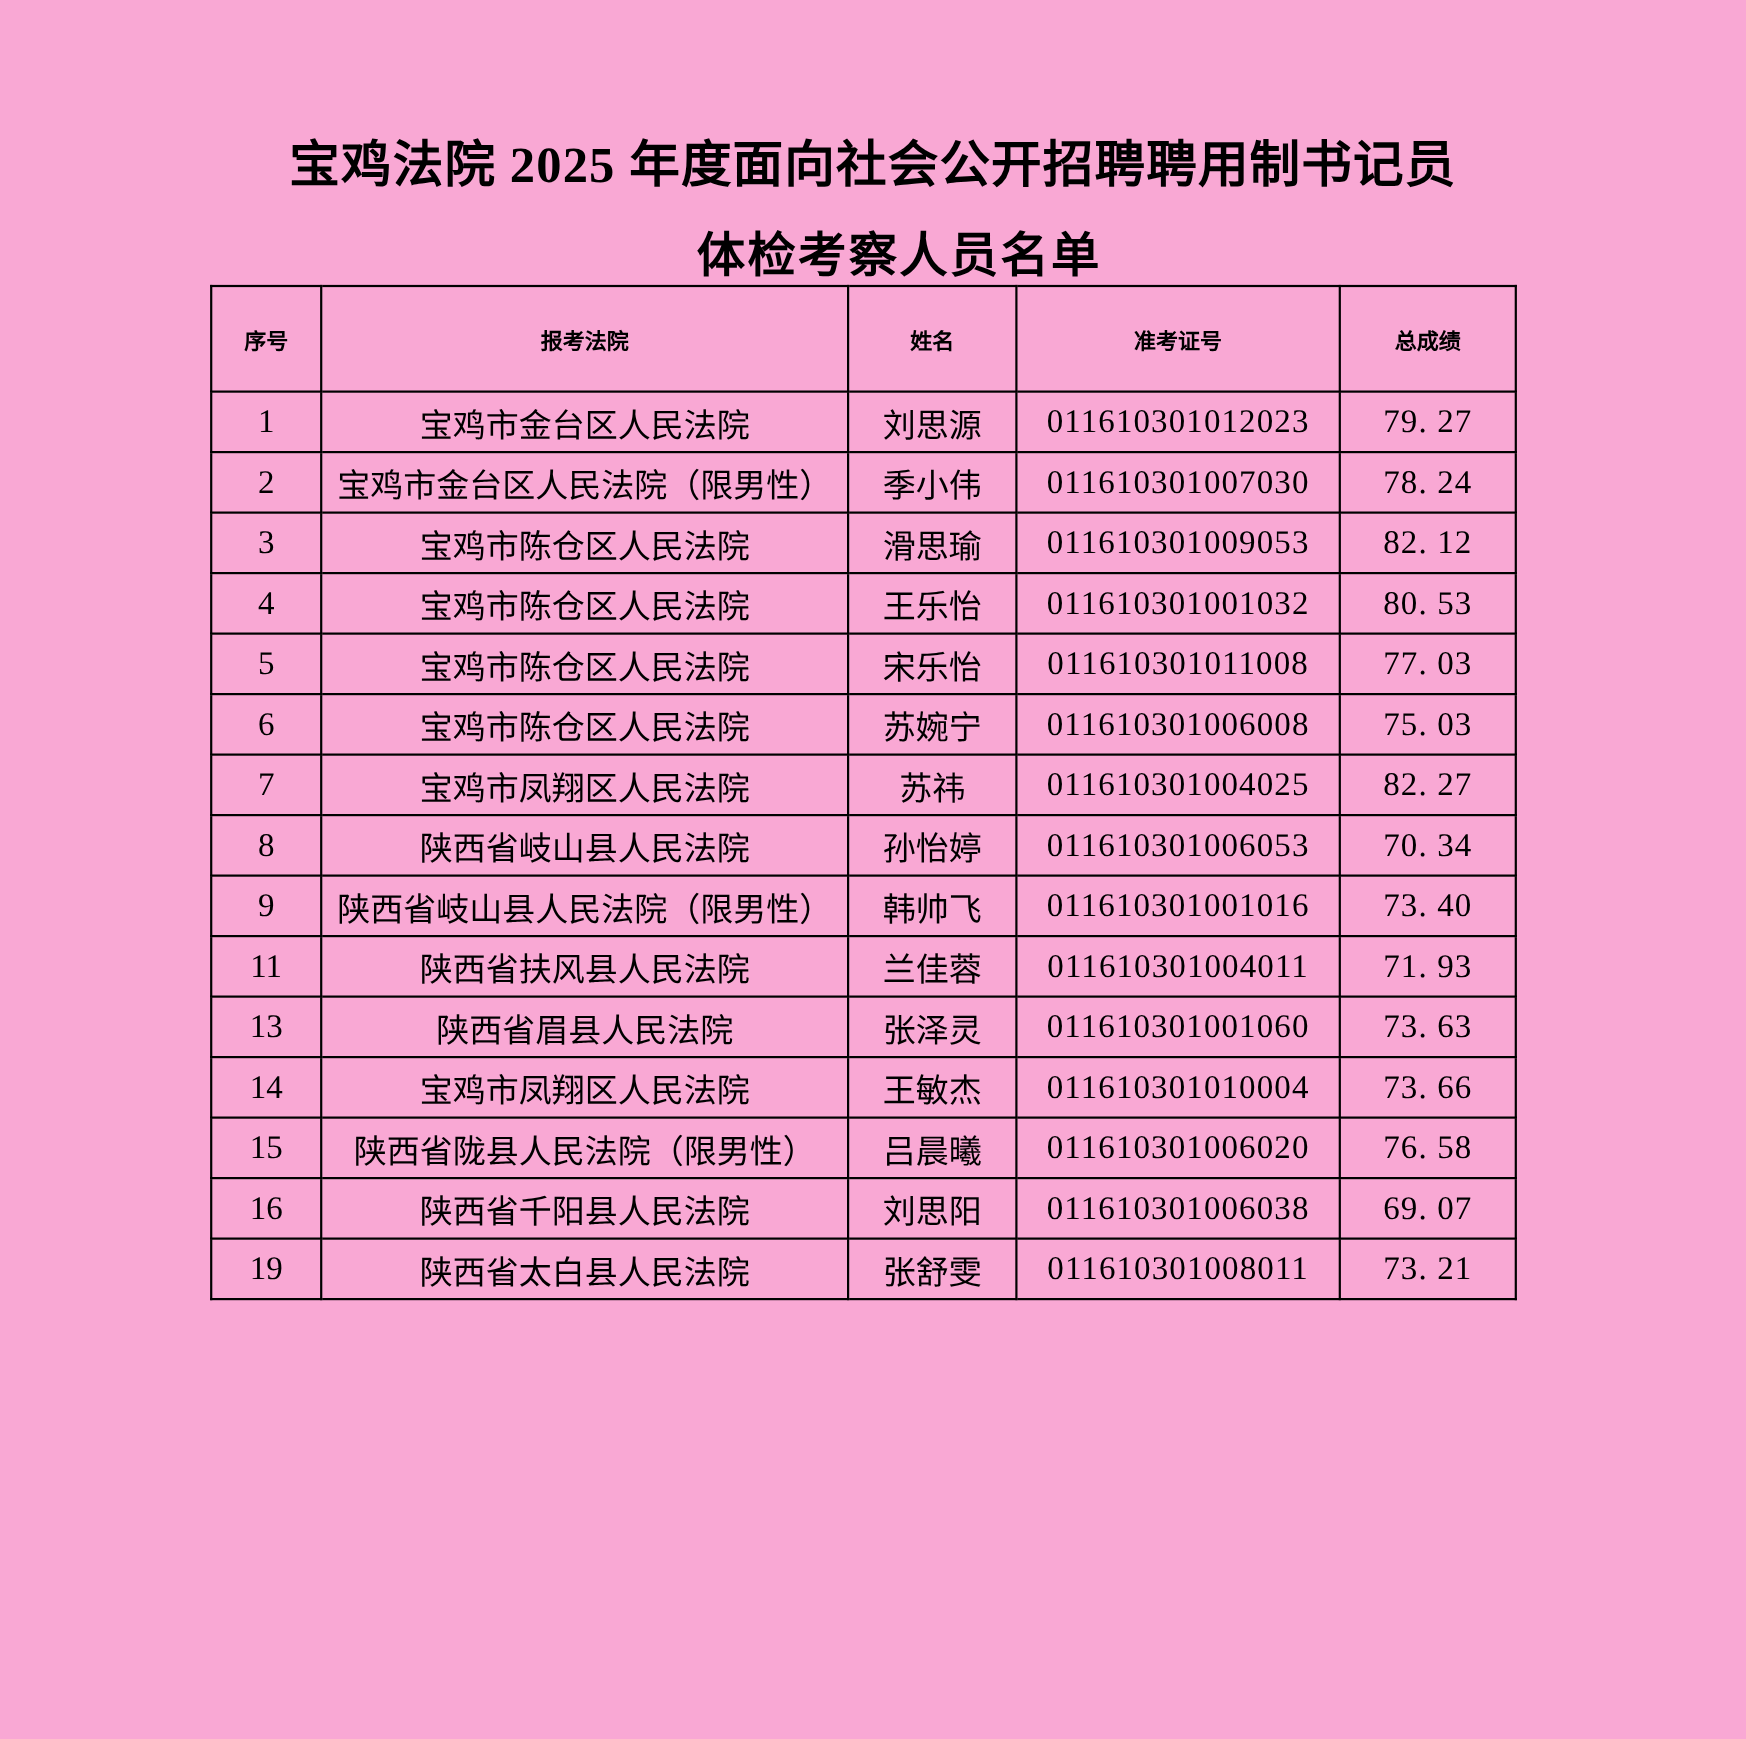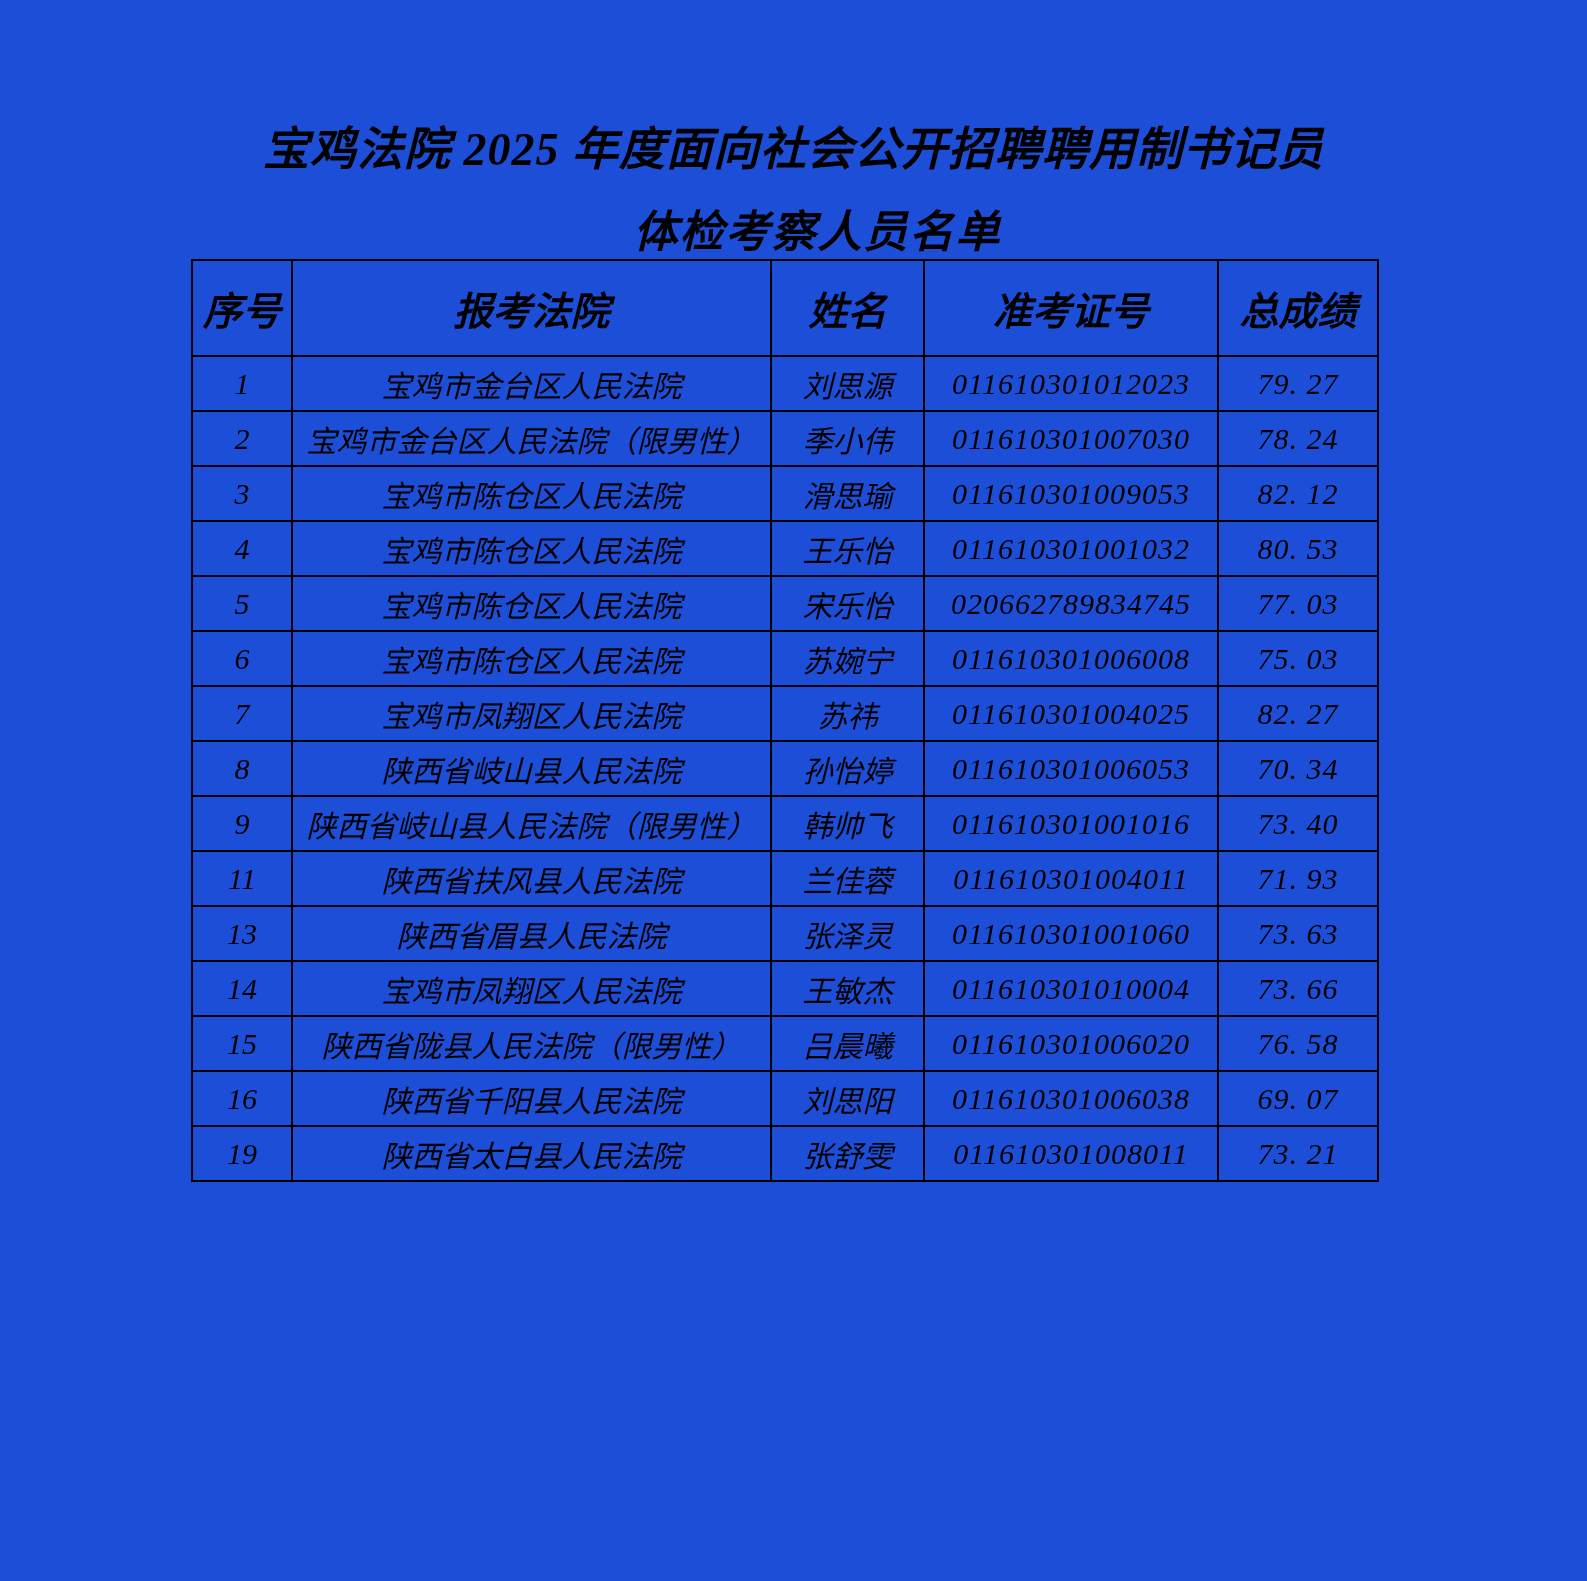--- a/index.html
+++ b/index.html
@@ -4,25 +4,24 @@
 <style>
   html, body {
     margin: 0;
     padding: 0;
     background: #ffffff;
   }
   .page {
     position: relative;
     width: 1587px;
     height: 1581px;
-    background: #1d4ed8;
+    background: #f9a8d4;
     font-family: "Liberation Serif", "DejaVu Serif", serif;
     color: #000000;
     overflow: hidden;
-    font-style: italic;
   }
   .title-line1 {
     position: absolute;
     top: 112px;
     left: 0;
     width: 100%;
     margin: 0;
     text-align: center;
     font-size: 46px;
     font-weight: bold;
@@ -57,21 +56,21 @@
     text-align: center;
     vertical-align: middle;
     padding: 0;
     overflow: hidden;
     white-space: nowrap;
   }
   table.roster thead tr { height: 96px; }
   table.roster tbody tr { height: 55px; }
   table.roster th {
     font-weight: bold;
-    font-size: 39px;
+    font-size: 20px;
   }
   td.cell-ticket { letter-spacing: 1px; }
   td.cell-score  { letter-spacing: 1px; }
 </style>
 </head>
 <body>
 
 <div class="page">
 
   <h1 class="title-line1">宝鸡法院 2025 年度面向社会公开招聘聘用制书记员</h1>
@@ -121,21 +120,21 @@
           <td class="cell-no">4</td>
           <td class="cell-court">宝鸡市陈仓区人民法院</td>
           <td class="cell-name">王乐怡</td>
           <td class="cell-ticket">011610301001032</td>
           <td class="cell-score">80. 53</td>
         </tr>
         <tr>
           <td class="cell-no">5</td>
           <td class="cell-court">宝鸡市陈仓区人民法院</td>
           <td class="cell-name">宋乐怡</td>
-          <td class="cell-ticket">020662789834745</td>
+          <td class="cell-ticket">011610301011008</td>
           <td class="cell-score">77. 03</td>
         </tr>
         <tr>
           <td class="cell-no">6</td>
           <td class="cell-court">宝鸡市陈仓区人民法院</td>
           <td class="cell-name">苏婉宁</td>
           <td class="cell-ticket">011610301006008</td>
           <td class="cell-score">75. 03</td>
         </tr>
         <tr>

